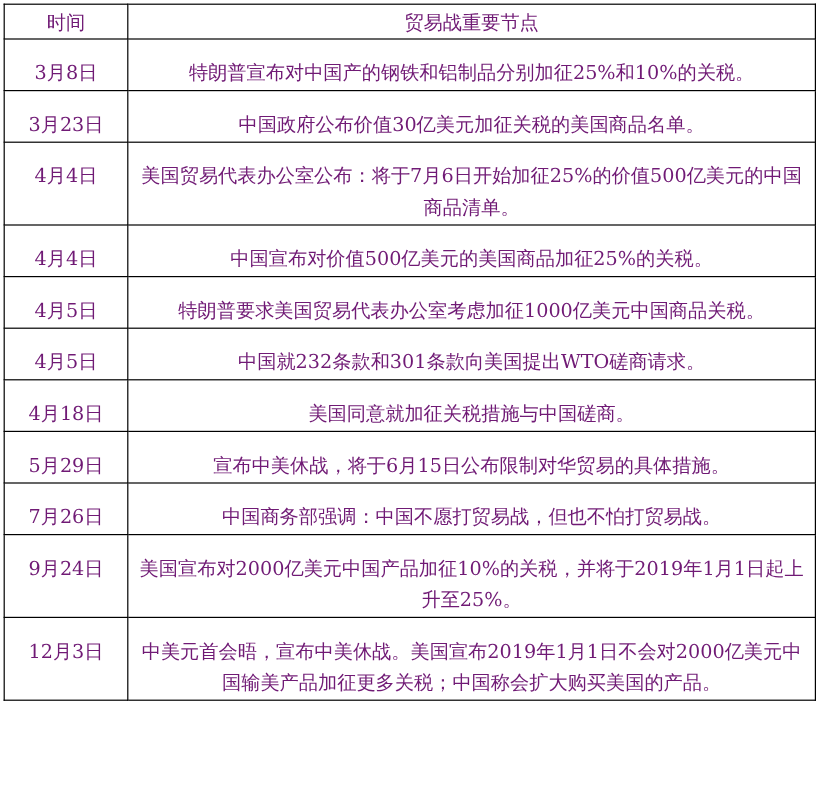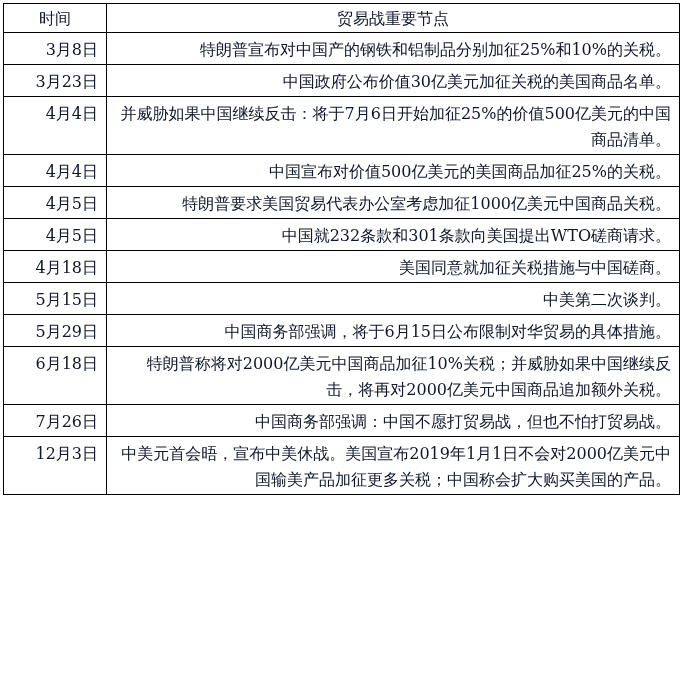--- a/index.html
+++ b/index.html
@@ -19,33 +19,33 @@
     border-collapse: collapse;
     width: 676px;
     table-layout: fixed;
     background: #ffffff;
   }
   table.timeline th,
   table.timeline td {
     border: 1px solid #000000;
     font-size: 16px;
     font-weight: normal;
-    color: #0f172a;
+    color: #701a75;
     vertical-align: top;
     word-break: break-all;
   }
   table.timeline th {
     text-align: center;
     padding: 3px 4px 2px 4px;
     line-height: 23px;
   }
   table.timeline td {
-    padding: 4px 8px 1px 8px;
+    padding: 15px 8px 1px 8px;
     line-height: 26px;
-    text-align: right;
+    text-align: center;
   }
   col.col-time  { width: 103px; }
   col.col-event { width: 573px; }
 </style>
 </head>
 <body>
 
 <table class="timeline">
   <colgroup>
     <col class="col-time">
@@ -61,52 +61,48 @@
     <tr>
       <td>3月8日</td>
       <td>特朗普宣布对中国产的钢铁和铝制品分别加征25%和10%的关税。</td>
     </tr>
     <tr>
       <td>3月23日</td>
       <td>中国政府公布价值30亿美元加征关税的美国商品名单。</td>
     </tr>
     <tr>
       <td>4月4日</td>
-      <td>并威胁如果中国继续反击：将于7月6日开始加征25%的价值500亿美元的中国商品清单。</td>
+      <td>美国贸易代表办公室公布：将于7月6日开始加征25%的价值500亿美元的中国商品清单。</td>
     </tr>
     <tr>
       <td>4月4日</td>
       <td>中国宣布对价值500亿美元的美国商品加征25%的关税。</td>
     </tr>
     <tr>
       <td>4月5日</td>
       <td>特朗普要求美国贸易代表办公室考虑加征1000亿美元中国商品关税。</td>
     </tr>
     <tr>
       <td>4月5日</td>
       <td>中国就232条款和301条款向美国提出WTO磋商请求。</td>
     </tr>
     <tr>
       <td>4月18日</td>
       <td>美国同意就加征关税措施与中国磋商。</td>
     </tr>
     <tr>
-      <td>5月15日</td>
-      <td>中美第二次谈判。</td>
-    </tr>
-    <tr>
       <td>5月29日</td>
-      <td>中国商务部强调，将于6月15日公布限制对华贸易的具体措施。</td>
-    </tr>
-    <tr>
-      <td>6月18日</td>
-      <td>特朗普称将对2000亿美元中国商品加征10%关税；并威胁如果中国继续反击，将再对2000亿美元中国商品追加额外关税。</td>
+      <td>宣布中美休战，将于6月15日公布限制对华贸易的具体措施。</td>
     </tr>
     <tr>
       <td>7月26日</td>
       <td>中国商务部强调：中国不愿打贸易战，但也不怕打贸易战。</td>
+    </tr>
+    <tr>
+      <td>9月24日</td>
+      <td>美国宣布对2000亿美元中国产品加征10%的关税，并将于2019年1月1日起上升至25%。</td>
     </tr>
     <tr>
       <td>12月3日</td>
       <td>中美元首会晤，宣布中美休战。美国宣布2019年1月1日不会对2000亿美元中国输美产品加征更多关税；中国称会扩大购买美国的产品。</td>
     </tr>
   </tbody>
 </table>
 
 </body></html>

